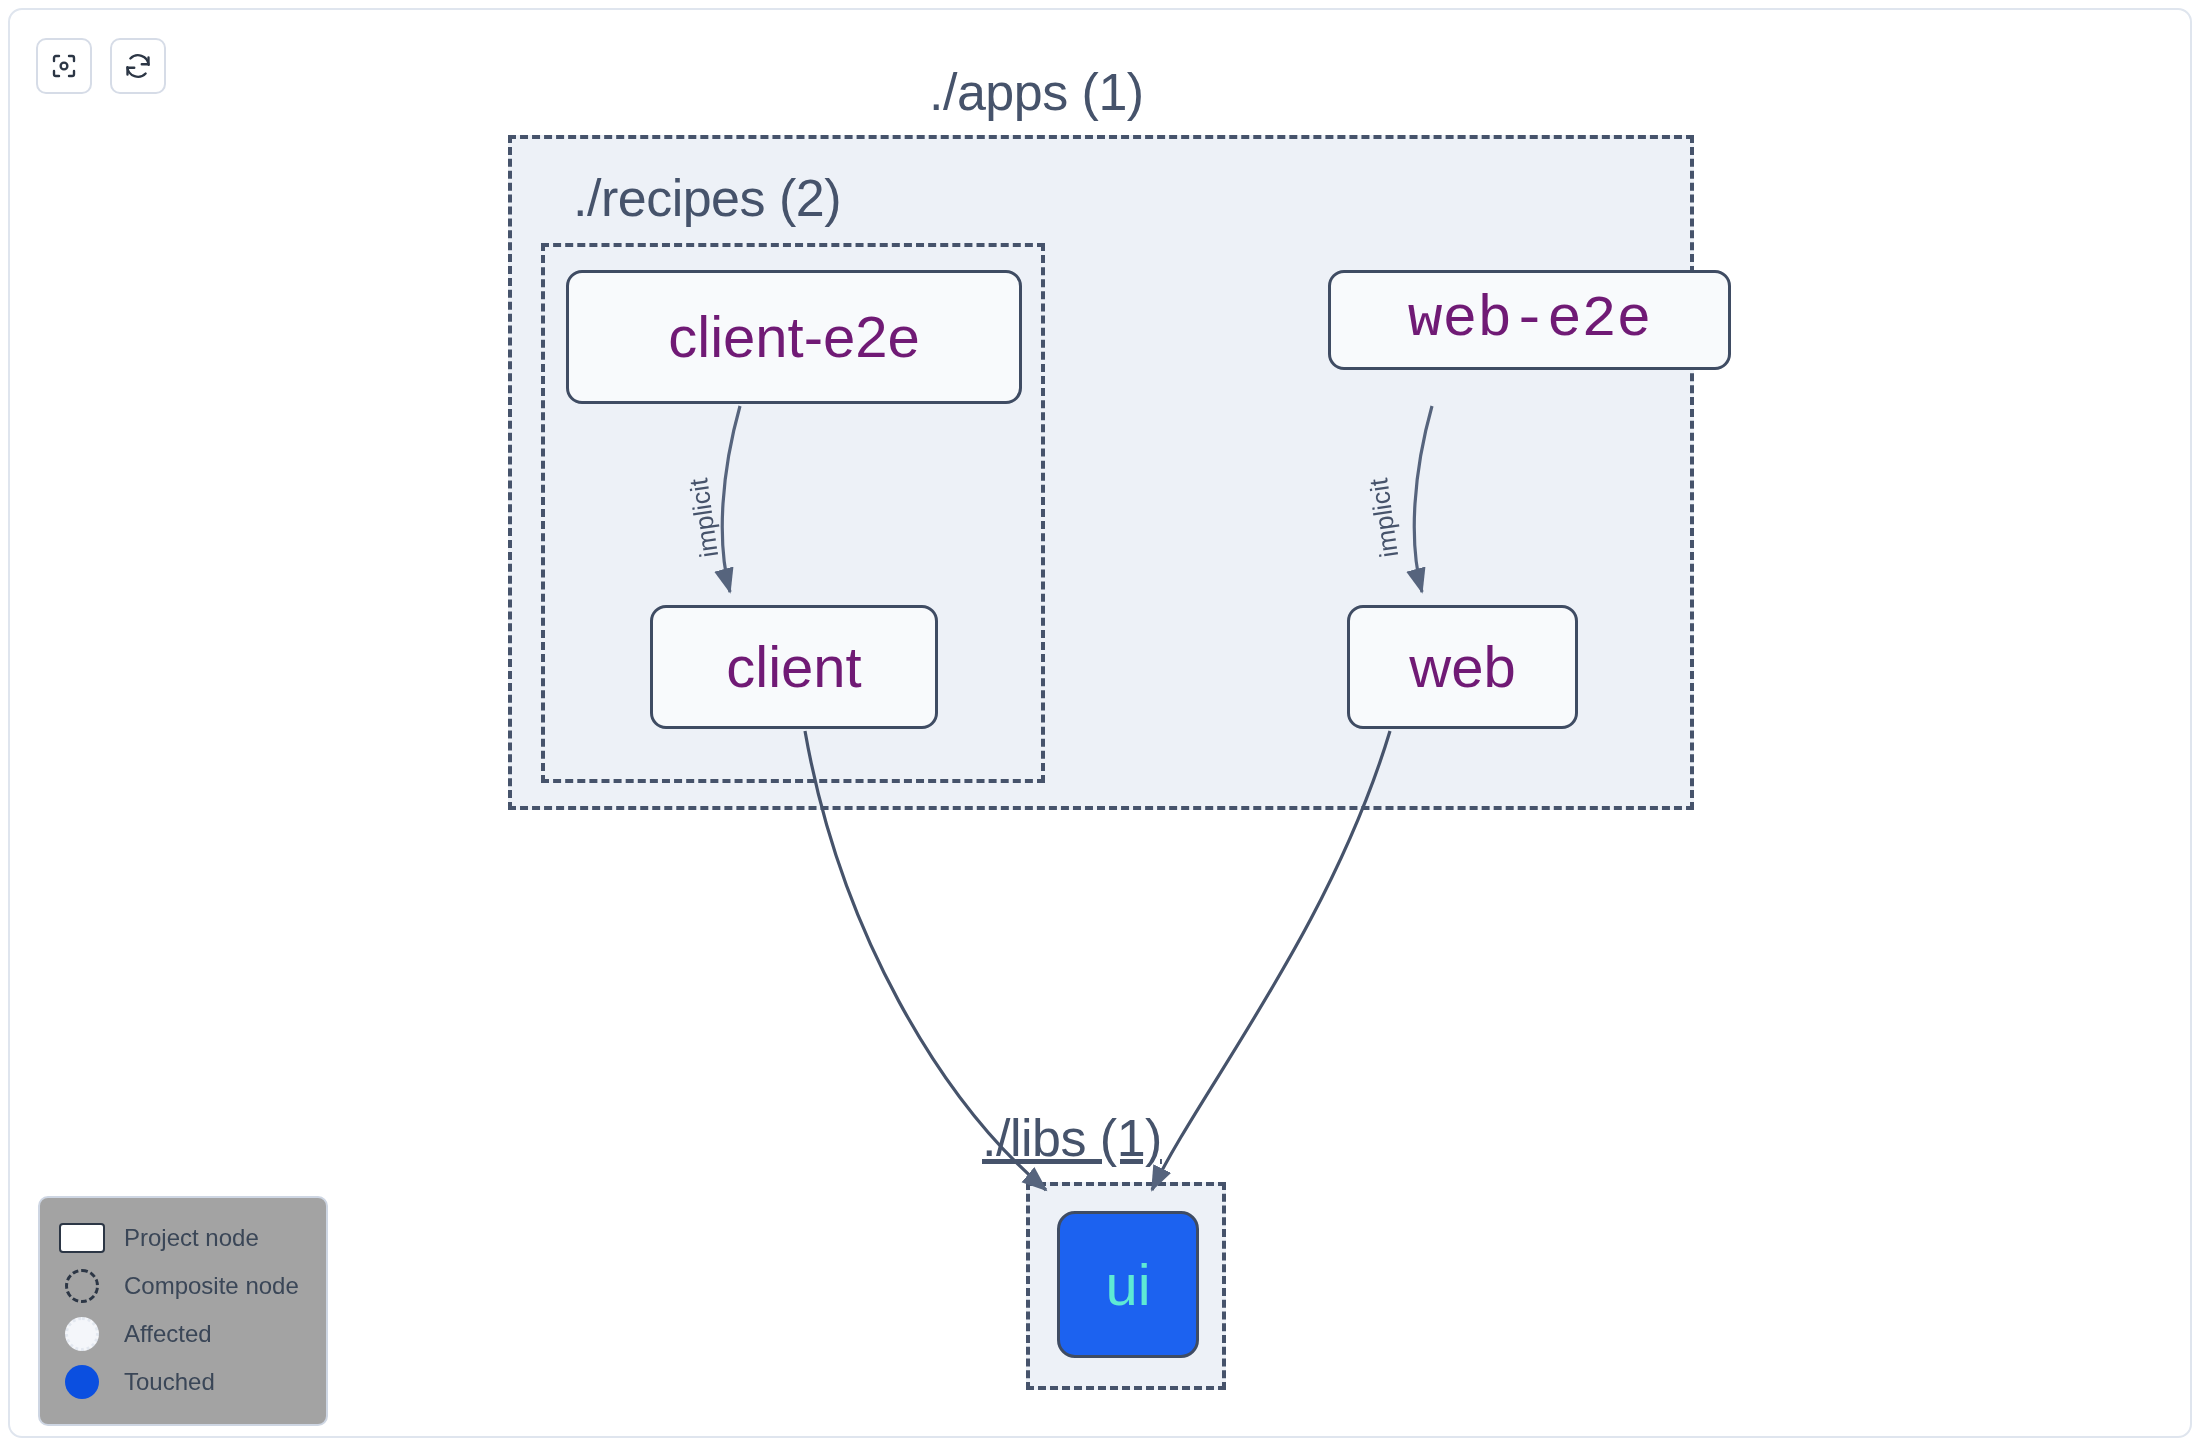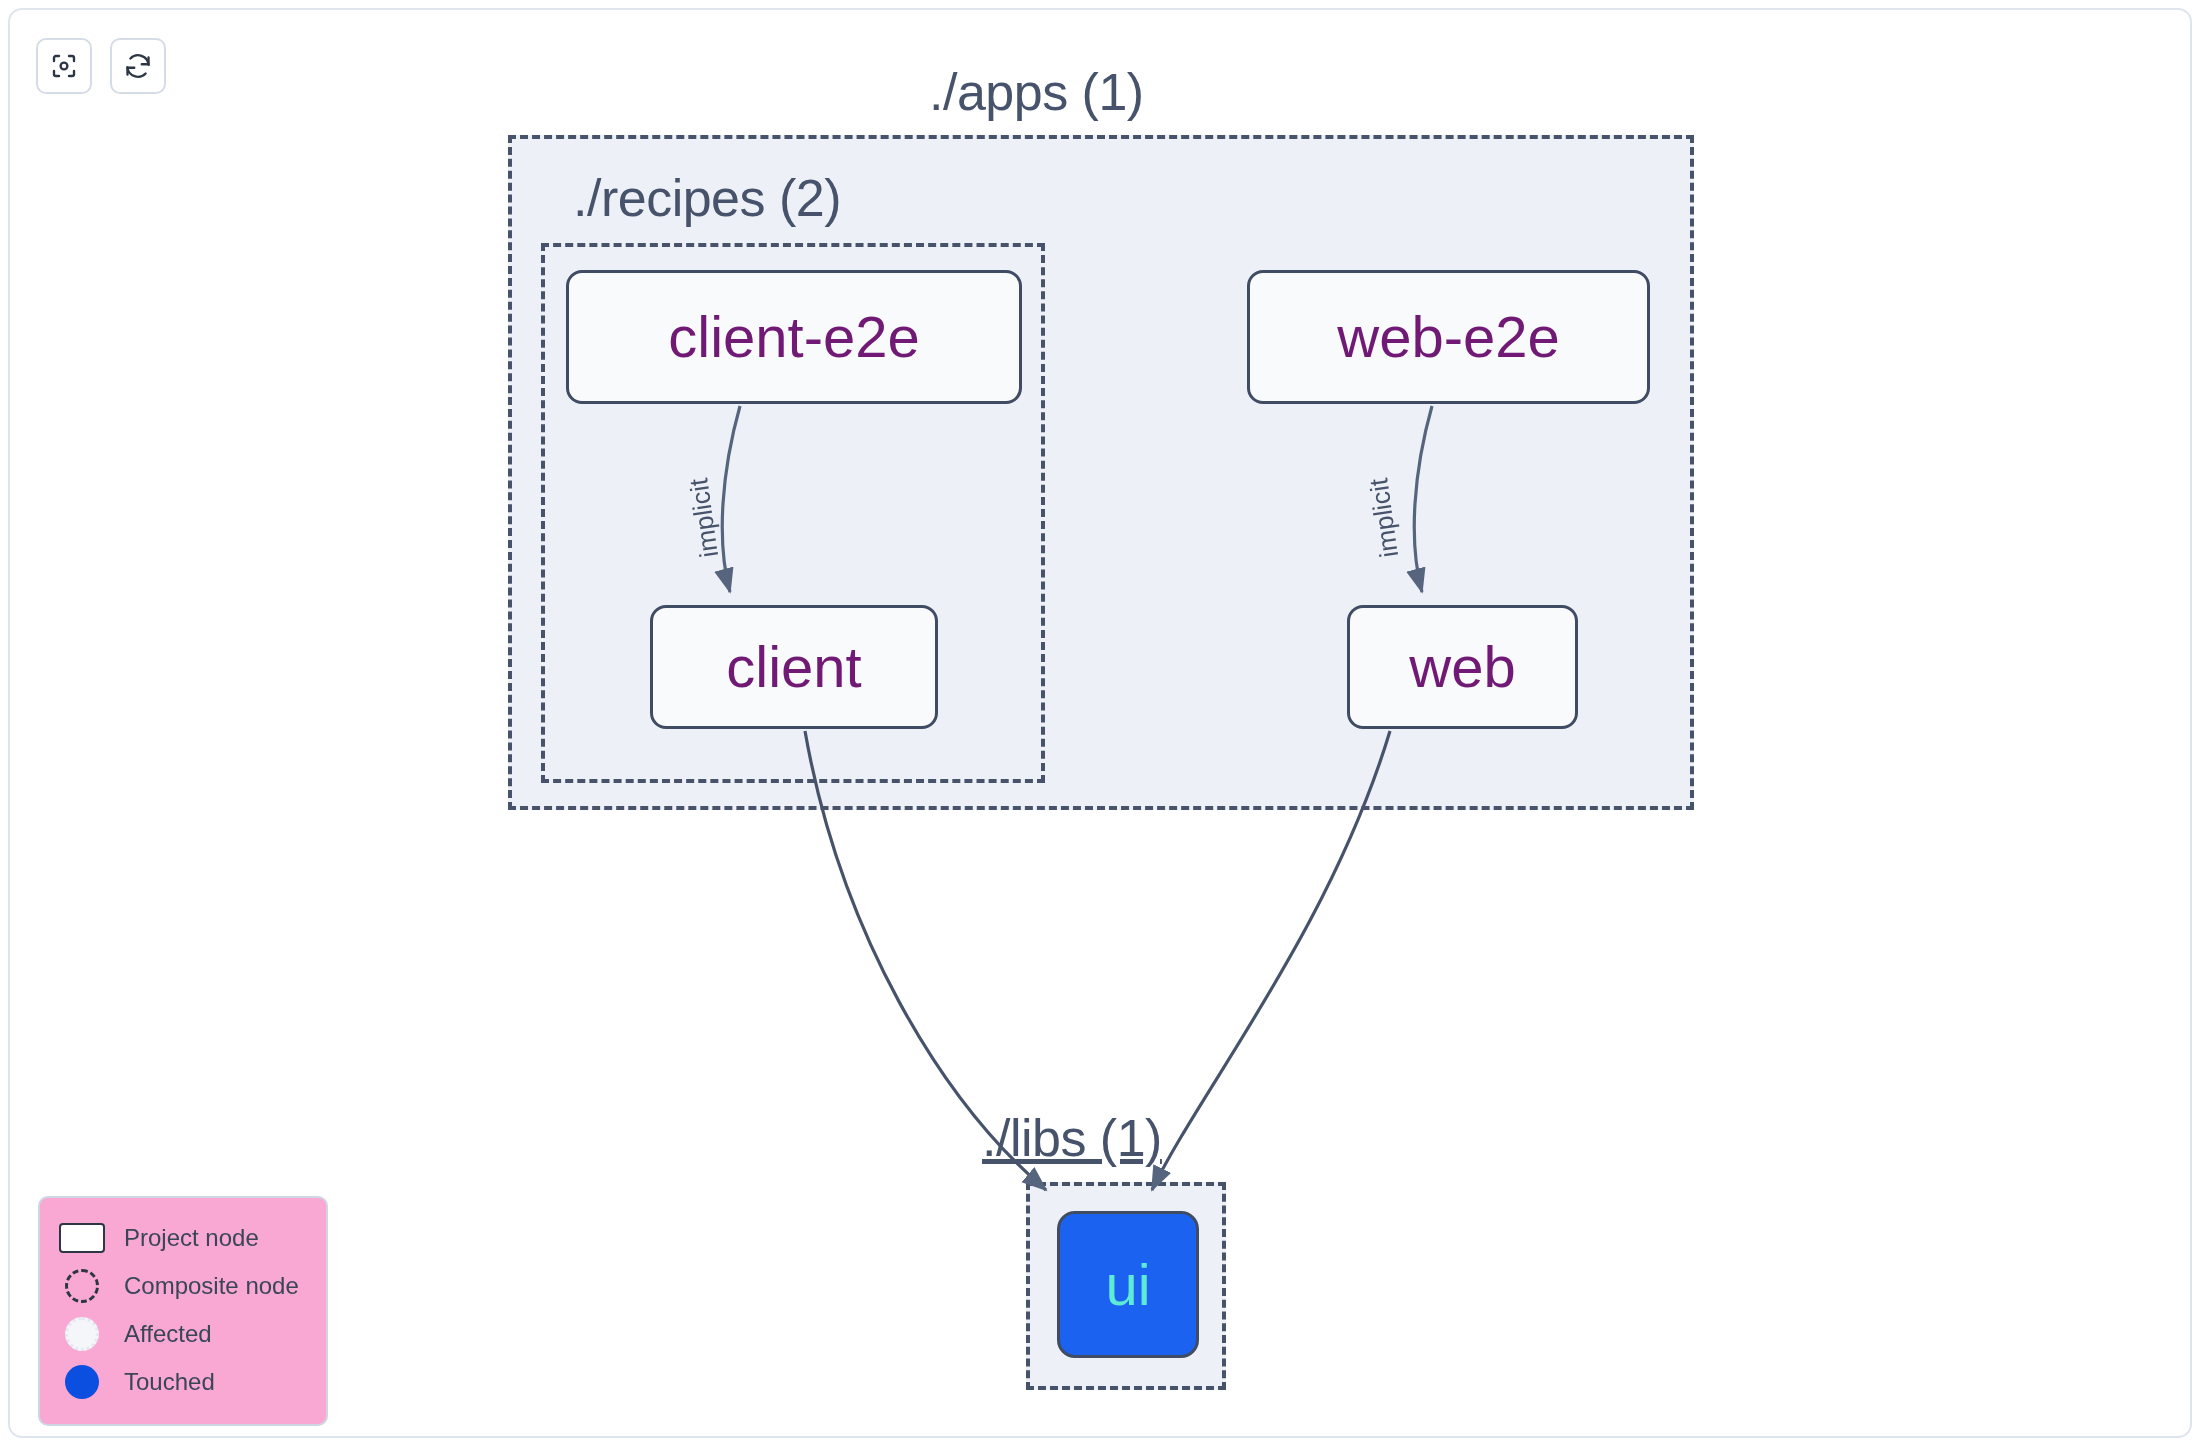--- a/index.html
+++ b/index.html
@@ -101,21 +101,21 @@
     align-items: center;
     justify-content: center;
     color: #701a75;
     font-size: 58px;
     line-height: 1;
     z-index: 25;
     cursor: pointer;
     white-space: nowrap;
   }
   .node.n-client-e2e { left: 566px;  top: 270px;  width: 456px; height: 134px; }
-  .node.n-web-e2e    { left: 1247px; top: 270px;  width: 403px; height: 134px; }
+  .node.n-web-e2e    { left: 1328px; top: 270px;  width: 403px; height: 100px; font-family: Liberation Mono, monospace; }
   .node.n-client     { left: 650px;  top: 605px;  width: 288px; height: 124px; text-align: right; }
   .node.n-web        { left: 1347px; top: 605px;  width: 231px; height: 124px; }
   .node.n-ui {
     left: 1057px; top: 1211px; width: 142px; height: 147px;
     background: #1c62f0;
     color: #5eead4;
     border-radius: 18px;
     font-size: 58px;
   }
 
@@ -134,21 +134,21 @@
   .el-web     { left: 1344px; top: 505px; transform: rotate(-98deg); }
 
   
   .legend {
     position: absolute;
     left: 38px;
     top: 1196px;
     width: 290px;
     border: 2px solid #ced6e3;
     border-radius: 10px;
-    background: #f9a8d4;
+    background: #a3a3a3;
     padding: 16px 18px 18px 18px;
     z-index: 50;
   }
   .legend-row {
     display: flex;
     align-items: center;
     height: 48px;
     gap: 18px;
   }
   .legend-swatch {

